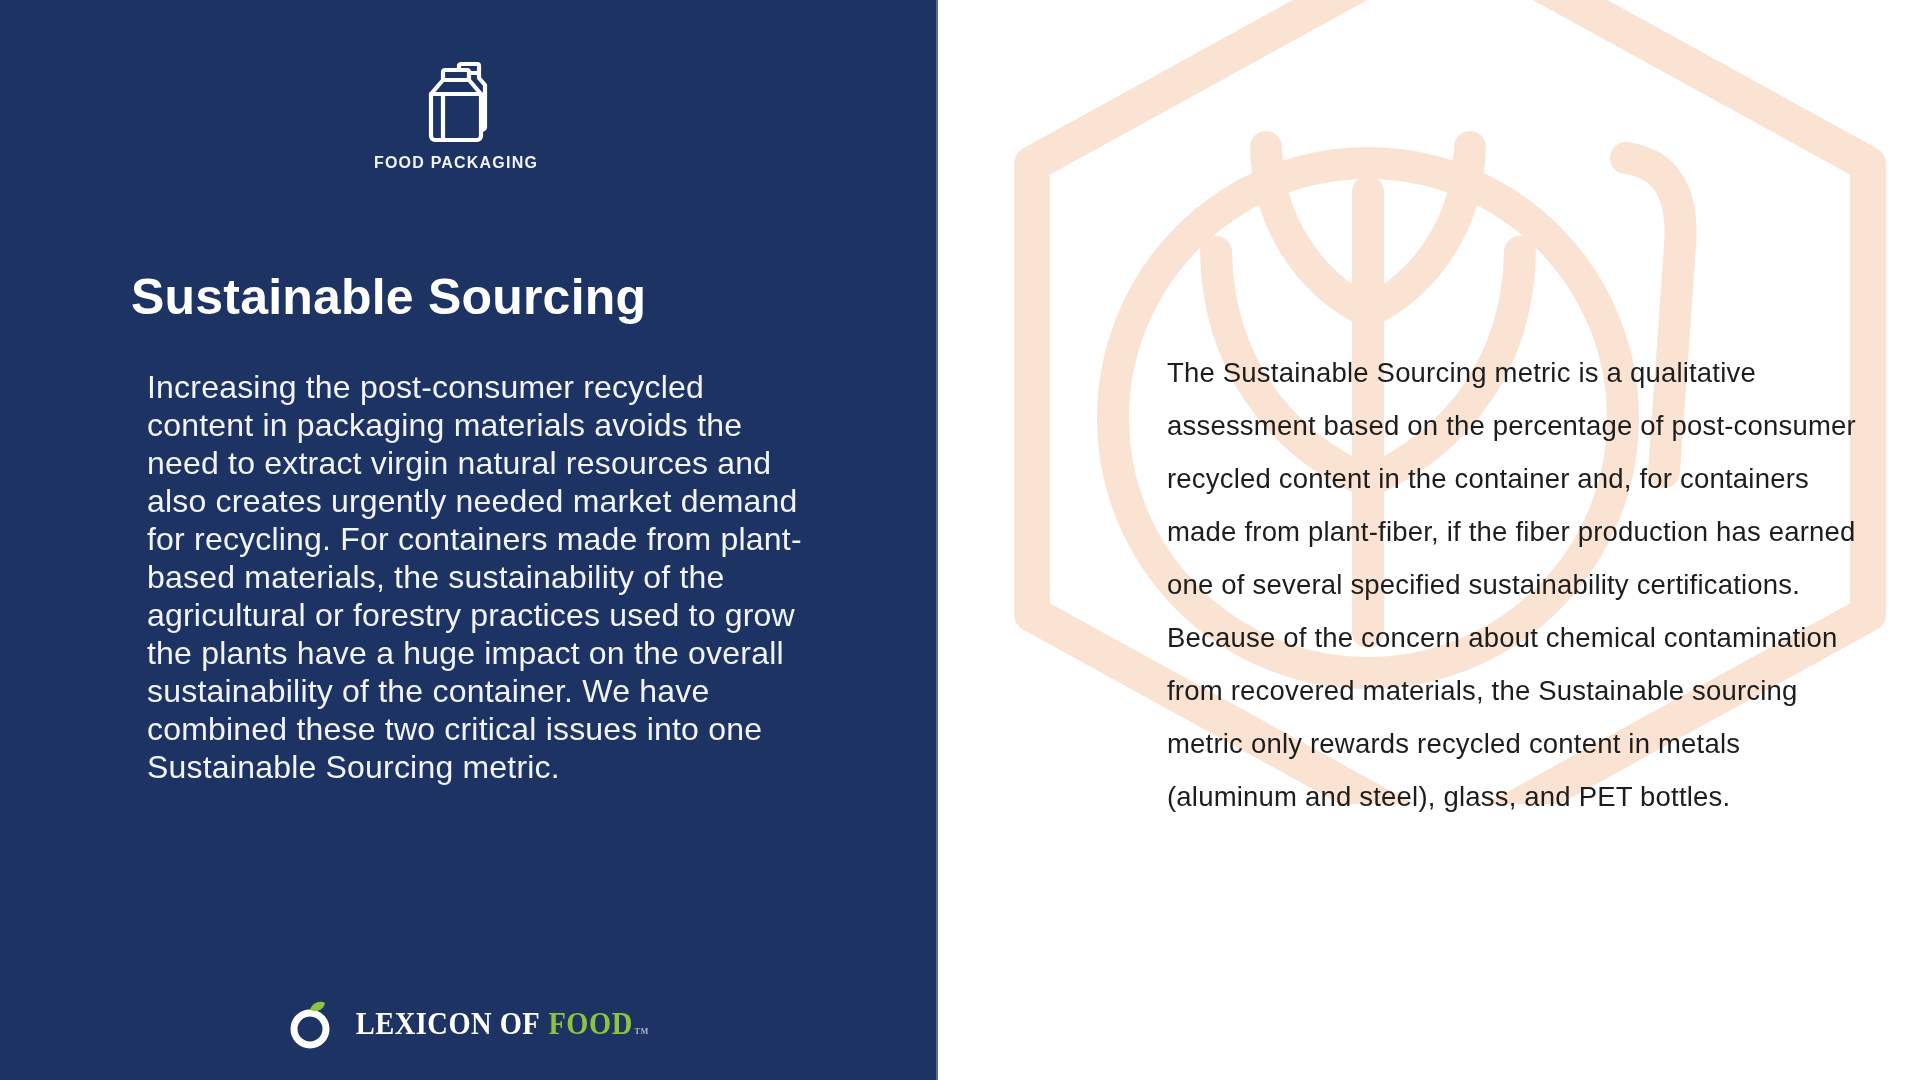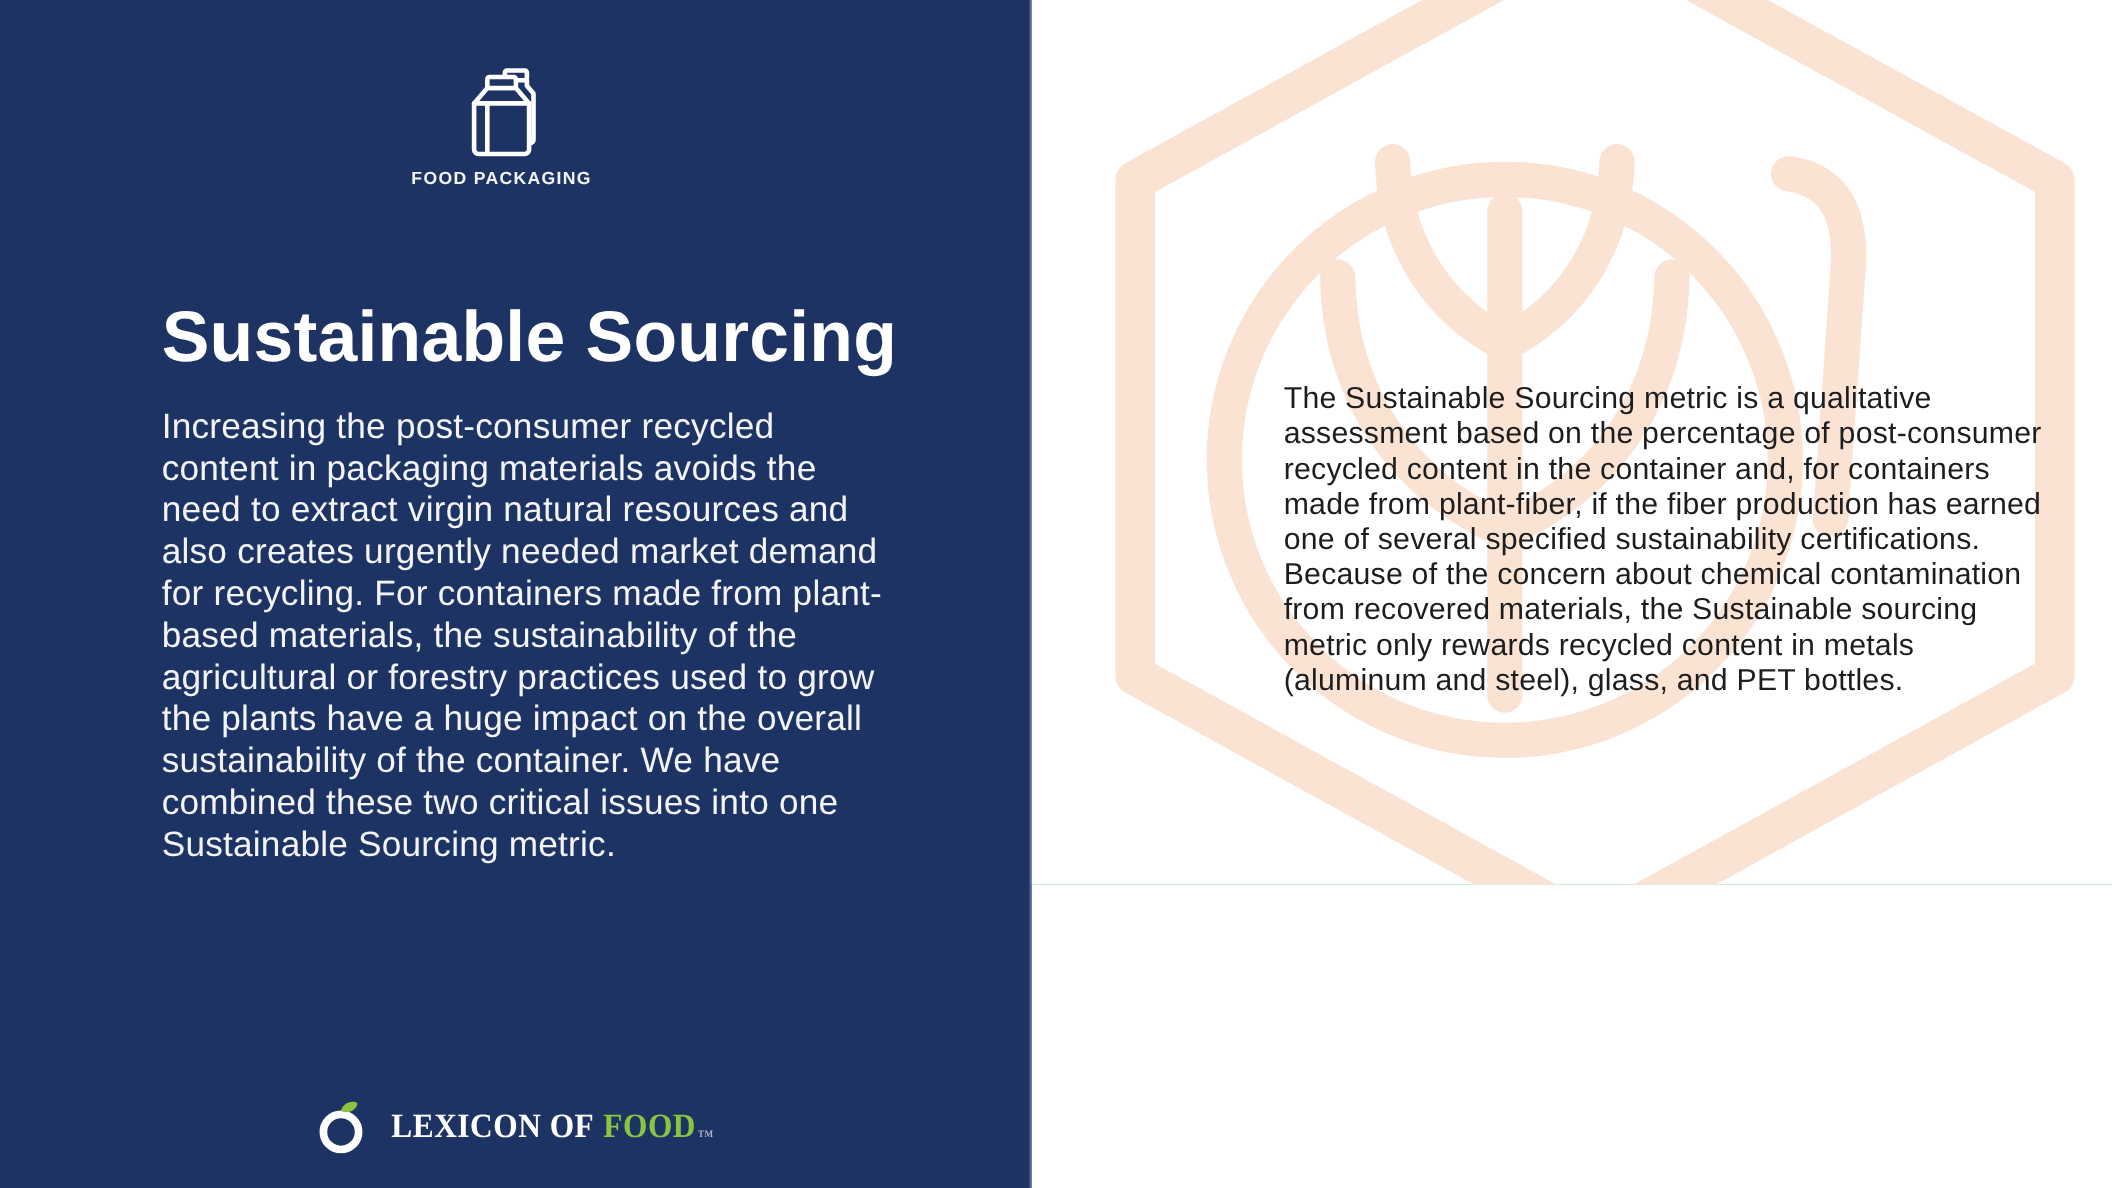--- a/index.html
+++ b/index.html
@@ -1,19 +1,19 @@
 <!DOCTYPE html>
 <html><head>
 <meta charset="utf-8">
 <style>
   * { margin: 0; padding: 0; box-sizing: border-box; }
   html, body { width: 1920px; height: 1080px; overflow: hidden; }
   body { font-family: "Liberation Sans", sans-serif; }
 
-  .slide { display: flex; width: 1920px; height: 804px; background: #22c55e; justify-content: center; }
+  .slide { display: flex; width: 1920px; height: 804px; background: #8b5cf6; justify-content: center; }
 
   
   .left-panel {
     position: relative;
     width: 938px; height: 1080px;
     background: #1d3364;
     color: #f7f8fa;
     border-right: 2px solid rgba(170,180,205,0.45);
     flex: 0 0 auto;
   }
@@ -21,22 +21,22 @@
     position: absolute; top: 62px; left: 0; width: 912px;
     display: flex; flex-direction: column; align-items: center;
   }
   .carton-icon { display: block; }
   .category-label {
     margin-top: 8px;
     font-size: 16px; font-weight: 700;
     letter-spacing: 1.2px; color: #f2f4f7;
   }
   .title {
-    position: absolute; left: 147px; top: 268px;
-    font-size: 65px; font-weight: 700; letter-spacing: 0.2px;
+    position: absolute; left: 131px; top: 268px;
+    font-size: 50px; font-weight: 700; letter-spacing: 0.2px;
     color: #ffffff;
   }
   .left-body {
     position: absolute; left: 147px; top: 368px; width: 665px;
     font-size: 32px; line-height: 38px; letter-spacing: 0.2px;
     color: #f2f4f8;
   }
   .logo-row {
     position: absolute; bottom: 30px; left: 18px; width: 912px;
     display: flex; align-items: center; justify-content: center; gap: 9px; font-family: Liberation Serif, serif;
@@ -48,21 +48,21 @@
   }
   .logo-text .accent { color: #8bc53f; margin-left: 9px; }
   .logo-text .tm { font-size: 9px; font-weight: 700; color: #aeb6c8; margin-left: 2px; }
 
   
   .right-panel { position: relative; flex: 1 1 auto; background: #ffffff; }
   .watermark { position: absolute; inset: 0; width: 100%; height: 100%; }
   .right-body {
     position: relative; z-index: 1;
     margin: 346px 14px 0 229px; width: 690px;
-    font-size: 27.5px; line-height: 32px; letter-spacing: 0.2px;
+    font-size: 27.5px; line-height: 53px; letter-spacing: 0.2px;
     color: #1d1d1d;
   }
 </style>
 </head>
 <body>
 
 <div class="slide">
 
   <div class="left-panel">
 

